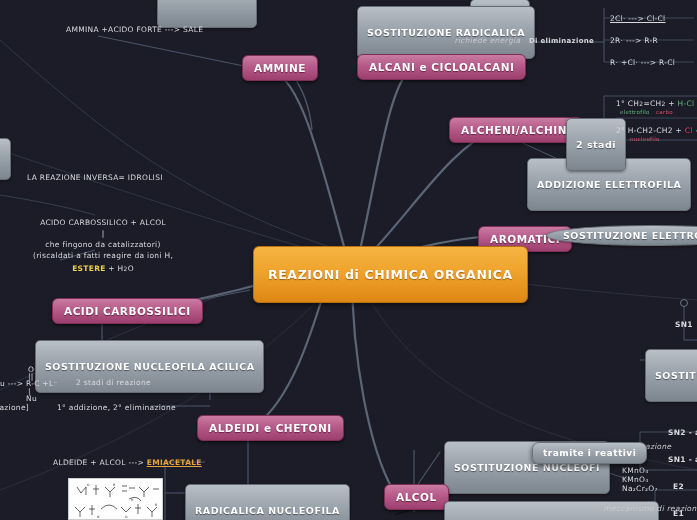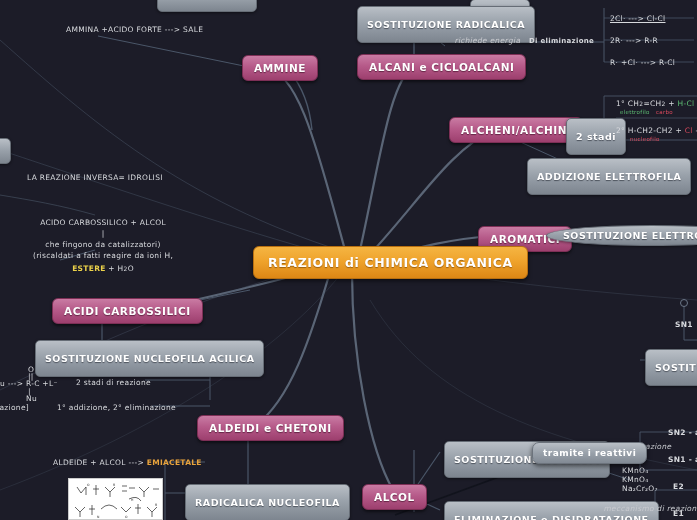--- a/index.html
+++ b/index.html
@@ -22,39 +22,39 @@
     border-radius:6px;
     display:flex;
     align-items:center;
     justify-content:center;
   }
   .node.center {
     background:linear-gradient(180deg,#f5b542 0%,#efa32c 45%,#dd8715 100%);
     border:1px solid #b86f10;
     color:#fff;
     font-size:12.5px;
-    padding:8px 14px;
+    padding:20px 14px;
     text-shadow:0 1px 1px rgba(90,50,0,.55);
     box-shadow:0 2px 4px rgba(0,0,0,.55);
     letter-spacing:.6px;
   }
   .node.pink {
     background:linear-gradient(180deg,#c97ba3 0%,#b65a89 45%,#9d3f6e 100%);
     border:1px solid #7d2f56;
     font-size:10.5px;
     padding:6px 11px;
     text-shadow:0 1px 1px rgba(50,10,30,.6);
     box-shadow:0 2px 3px rgba(0,0,0,.5);
   }
   .node.grey {
     background:linear-gradient(180deg,#b9bfc6 0%,#9aa2ab 45%,#7d858f 100%);
     border:1px solid #666d76;
     color:#fff;
     font-size:9.5px;
-    padding:12px 9px;
+    padding:20px 9px;
     border-radius:5px;
     text-shadow:0 1px 1px rgba(30,35,45,.6);
     box-shadow:0 1px 3px rgba(0,0,0,.45);
   }
   .node.grey.ellipse { border-radius:50%/50%; }
   .node.tooltip {
     background:linear-gradient(180deg,#b9bfc6 0%,#99a1aa 50%,#828a94 100%);
     border:1px solid #6c737c;
     font-size:9px;
     padding:5px 10px;
@@ -68,21 +68,21 @@
     position:absolute;
     color:#d8dade;
     font-size:7.5px;
     letter-spacing:.3px;
     white-space:nowrap;
     line-height:1.45;
   }
   .txt.italic { font-style:italic; color:#c8cacf; }
   .txt.center { text-align:center; }
   .txt .yel { color:#ecd24a; font-weight:bold; }
-  .txt .org { color:#e8a33c; font-weight:bold; }
+  .txt .org { color:#e8a33c; font-weight:bold;text-decoration:underline; }
   .txt .grn { color:#5dbb72; }
   .txt .red { color:#d8495c; }
   .txt .tiny { font-size:6px; }
 
   .imgbox {
     position:absolute;
     background:#fff;
     border:1px solid #ccc;
     overflow:hidden;
   }
@@ -202,21 +202,21 @@
   <div class="node grey" style="left:35px;top:340px;">SOSTITUZIONE NUCLEOFILA ACILICA</div>
 
   <div class="node grey" style="left:645px;top:349px;">SOSTITUZION</div>
 
   <div class="node pink" style="left:197px;top:415px;">ALDEIDI e CHETONI</div>
 
   <div class="node grey" style="left:444px;top:441px;">SOSTITUZIONE NUCLEOFI</div>
 
   <div class="node tooltip" style="left:532px;top:442px;">tramite i reattivi</div>
 
-  <div class="node pink" style="left:362px;top:484px;">ALCOL</div>
+  <div class="node pink" style="left:384px;top:484px;">ALCOL</div>
 
   <div class="node grey" style="left:185px;top:484px;">RADICALICA NUCLEOFILA</div>
 
   <div class="node grey" style="left:444px;top:501px;">ELIMINAZIONE o DISIDRATAZIONE</div>
 
   <div class="txt" style="left:66px;top:25px;">AMMINA +ACIDO FORTE ---&gt; SALE</div>
 
   <div class="txt italic" style="left:455px;top:36px;">richiede energia</div>
 
   <div class="txt" style="left:529px;top:36px;font-weight:bold;font-size:7px;">Di eliminazione</div>

